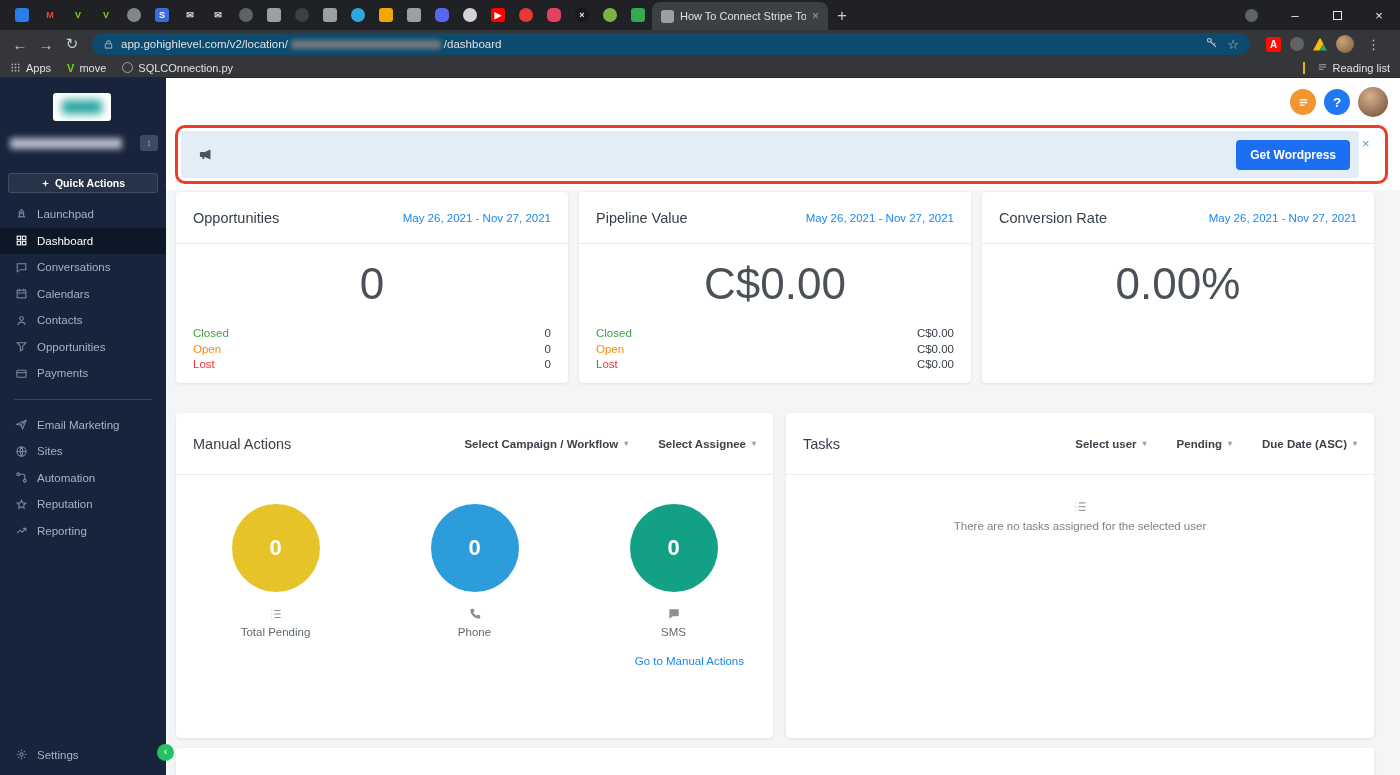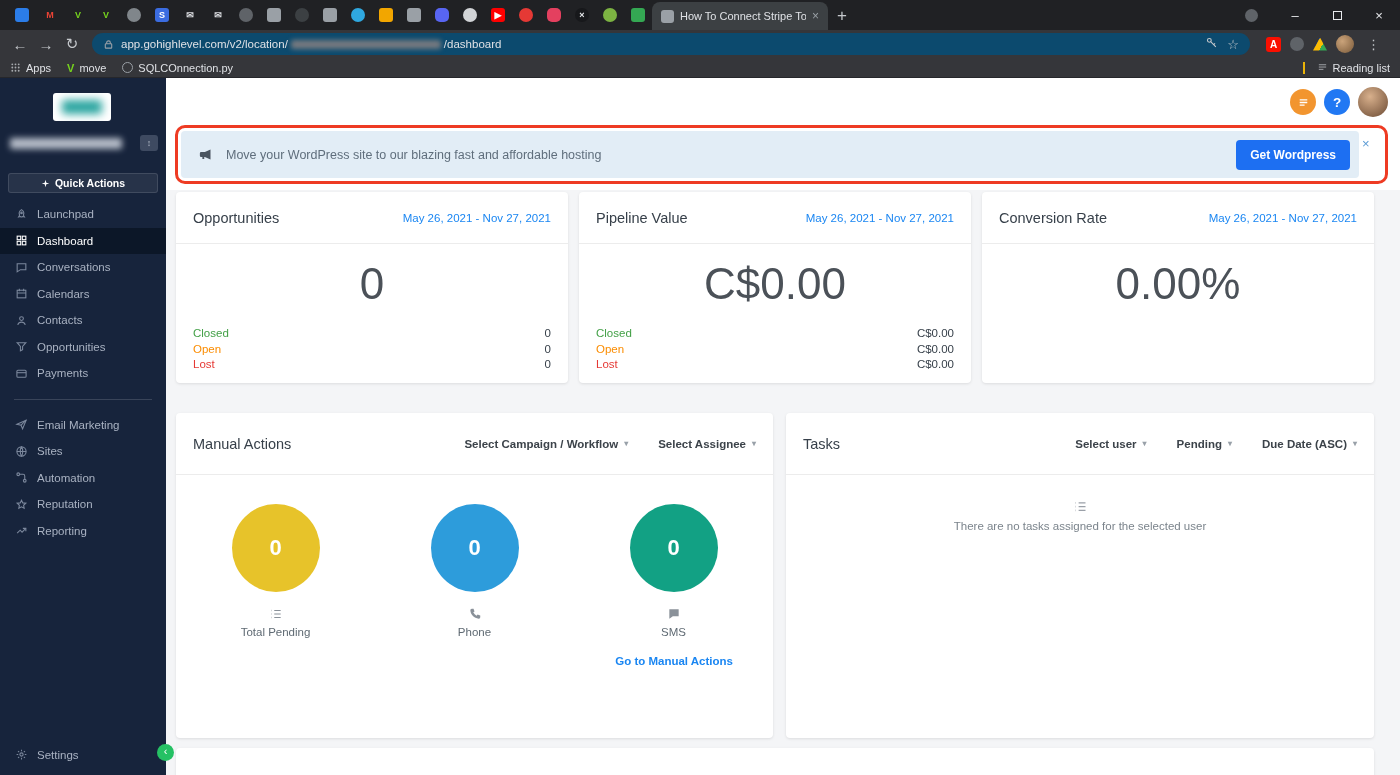--- a/index.html
+++ b/index.html
@@ -96,21 +96,21 @@
   .ma-head { height:62px; }
   .ma-drops { display:flex; gap:30px; align-items:center; }
   .drop { font-size:11.5px; font-weight:bold; color:#3c434a; display:flex; gap:6px; align-items:center; cursor:pointer; }
   .caret { color:#98a0a8; font-size:8px; }
   .ma-cols { position:absolute; left:0; right:0; top:91px; display:flex; }
   .ma-col { flex:1; display:flex; flex-direction:column; align-items:center; }
   .ma-circle { width:88px; height:88px; border-radius:50%; display:flex; align-items:center; justify-content:center; color:#fff; font-size:22px; font-weight:bold; }
   .ma-icn { margin-top:15px; color:#8a9199; display:flex; }
   .ma-icn svg { width:14px; height:14px; }
   .ma-label { margin-top:5px; font-size:11.5px; color:#5f6a73; }
-  .ma-link { position:absolute; right:40px; top:242px; font-size:11.5px; cursor:pointer;font-weight:bold; }
+  .ma-link { position:absolute; right:29px; top:242px; font-size:11.5px; cursor:pointer; }
 
   .tasks-card { left:620px; top:335px; width:588px; height:325px; }
   .tasks-empty { position:absolute; top:86px; left:0; right:0; text-align:center; color:#7b848c; font-size:11.5px; }
   .tasks-empty .icn { color:#9aa0a8; display:inline-flex; margin-bottom:6px; }
   .tasks-empty svg { width:15px; height:15px; }
 
   .bottom-card { left:10px; top:670px; width:1198px; height:40px; }
 </style>
 </head>
 <body>
@@ -402,21 +402,20 @@
 
     <div class="annotation"></div>
 
     <div class="banner">
       <span class="mega-icn">
         <svg viewBox="0 0 24 24" fill="currentColor">
             <path d="M20 4v16l-9-4H5a2 2 0 01-2-2v-4a2 2 0 012-2h6z"></path>
             <path d="M7 15v4h3v-3.2z"></path>
           </svg>
       </span>
-      <span class="banner-text">Move your WordPress site to our blazing fast and affordable hosting</span>
       <span class="banner-btn" style="background: rgb(29, 111, 242);">Get Wordpress</span>
     </div>
     <span class="banner-x">×</span>
 
     <div class="card stat-card" style="left:10px">
       <div class="card-head">
         <span class="card-title">Opportunities</span>
         <span class="card-date" style="color: rgb(26, 134, 242);">May 26, 2021 - Nov 27, 2021</span>
       </div>
       <div class="big-num">0</div>

